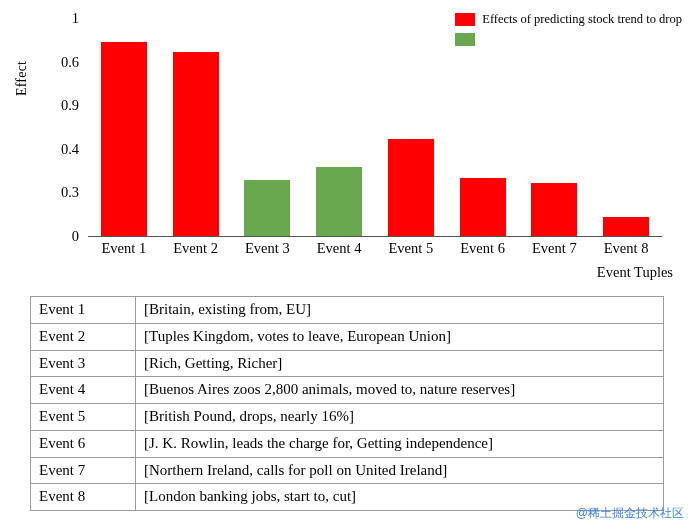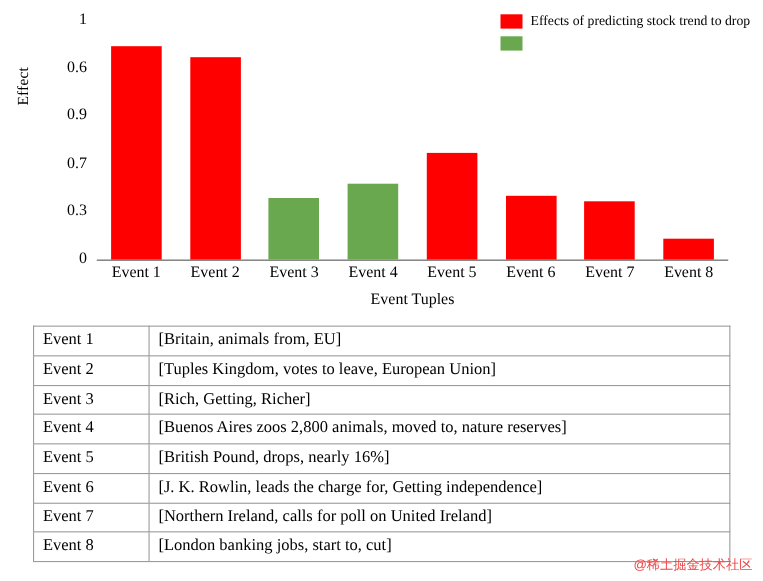--- a/index.html
+++ b/index.html
@@ -104,24 +104,24 @@
     justify-content: space-around;
   }
   .xlabel-slot {
     width: 12.5%;
     text-align: center;
     font-size: 14.5px;
   }
 
   .x-axis-title {
     position: absolute;
-    left: 88px;
+    left: 99px;
     top: 264px;
     width: 574px;
-    text-align: center;
+    text-align: right;
     font-size: 14.5px;
   }
 
   
   .table-wrap {
     position: absolute;
     left: 30px;
     top: 296px;
     width: 634px;
   }
@@ -139,21 +139,21 @@
   td.ev-key {
     width: 88px;
   }
 
   .watermark {
     position: absolute;
     right: 10px;
     bottom: 6px;
     font-family: "Liberation Sans", sans-serif;
     font-size: 12px;
-    color: #ef4444;
+    color: #3b82f6;
   }
 </style>
 </head>
 <body>
 
 <div class="chart-wrap">
 
   <div class="legend">
     <div class="legend-row">
       <span class="legend-swatch" style="background: rgb(255, 0, 0);"></span>
@@ -163,21 +163,21 @@
       <span class="legend-swatch" style="background: rgb(106, 168, 79);"></span>
     </div>
   </div>
 
   <div class="y-axis-title">Effect</div>
 
   <div class="plot">
     <div class="yticks">
         <div class="ytick" style="top: 100%;">0</div>
         <div class="ytick" style="top: 80%;">0.3</div>
-        <div class="ytick" style="top: 60%;">0.7</div>
+        <div class="ytick" style="top: 60%;">0.4</div>
         <div class="ytick" style="top: 40%;">0.9</div>
         <div class="ytick" style="top: 20%;">0.6</div>
         <div class="ytick" style="top: 0%;">1</div>
       </div>
     <div class="bars">
         <div class="bar-slot">
           <div class="bar" style="height: 89%; background: rgb(255, 0, 0);"></div>
         </div>
         <div class="bar-slot">
           <div class="bar" style="height: 84.5%; background: rgb(255, 0, 0);"></div>
@@ -214,21 +214,21 @@
       <div class="xlabel-slot">Event 8</div>
     </div>
   <div class="x-axis-title">Event Tuples</div>
 </div>
 
 <div class="table-wrap">
   <table class="events">
     <tbody>
         <tr>
           <td class="ev-key">Event 1</td>
-          <td>[Britain, animals from, EU]</td>
+          <td>[Britain, existing from, EU]</td>
         </tr>
         <tr>
           <td class="ev-key">Event 2</td>
           <td>[Tuples Kingdom, votes to leave, European Union]</td>
         </tr>
         <tr>
           <td class="ev-key">Event 3</td>
           <td>[Rich, Getting, Richer]</td>
         </tr>
         <tr>

